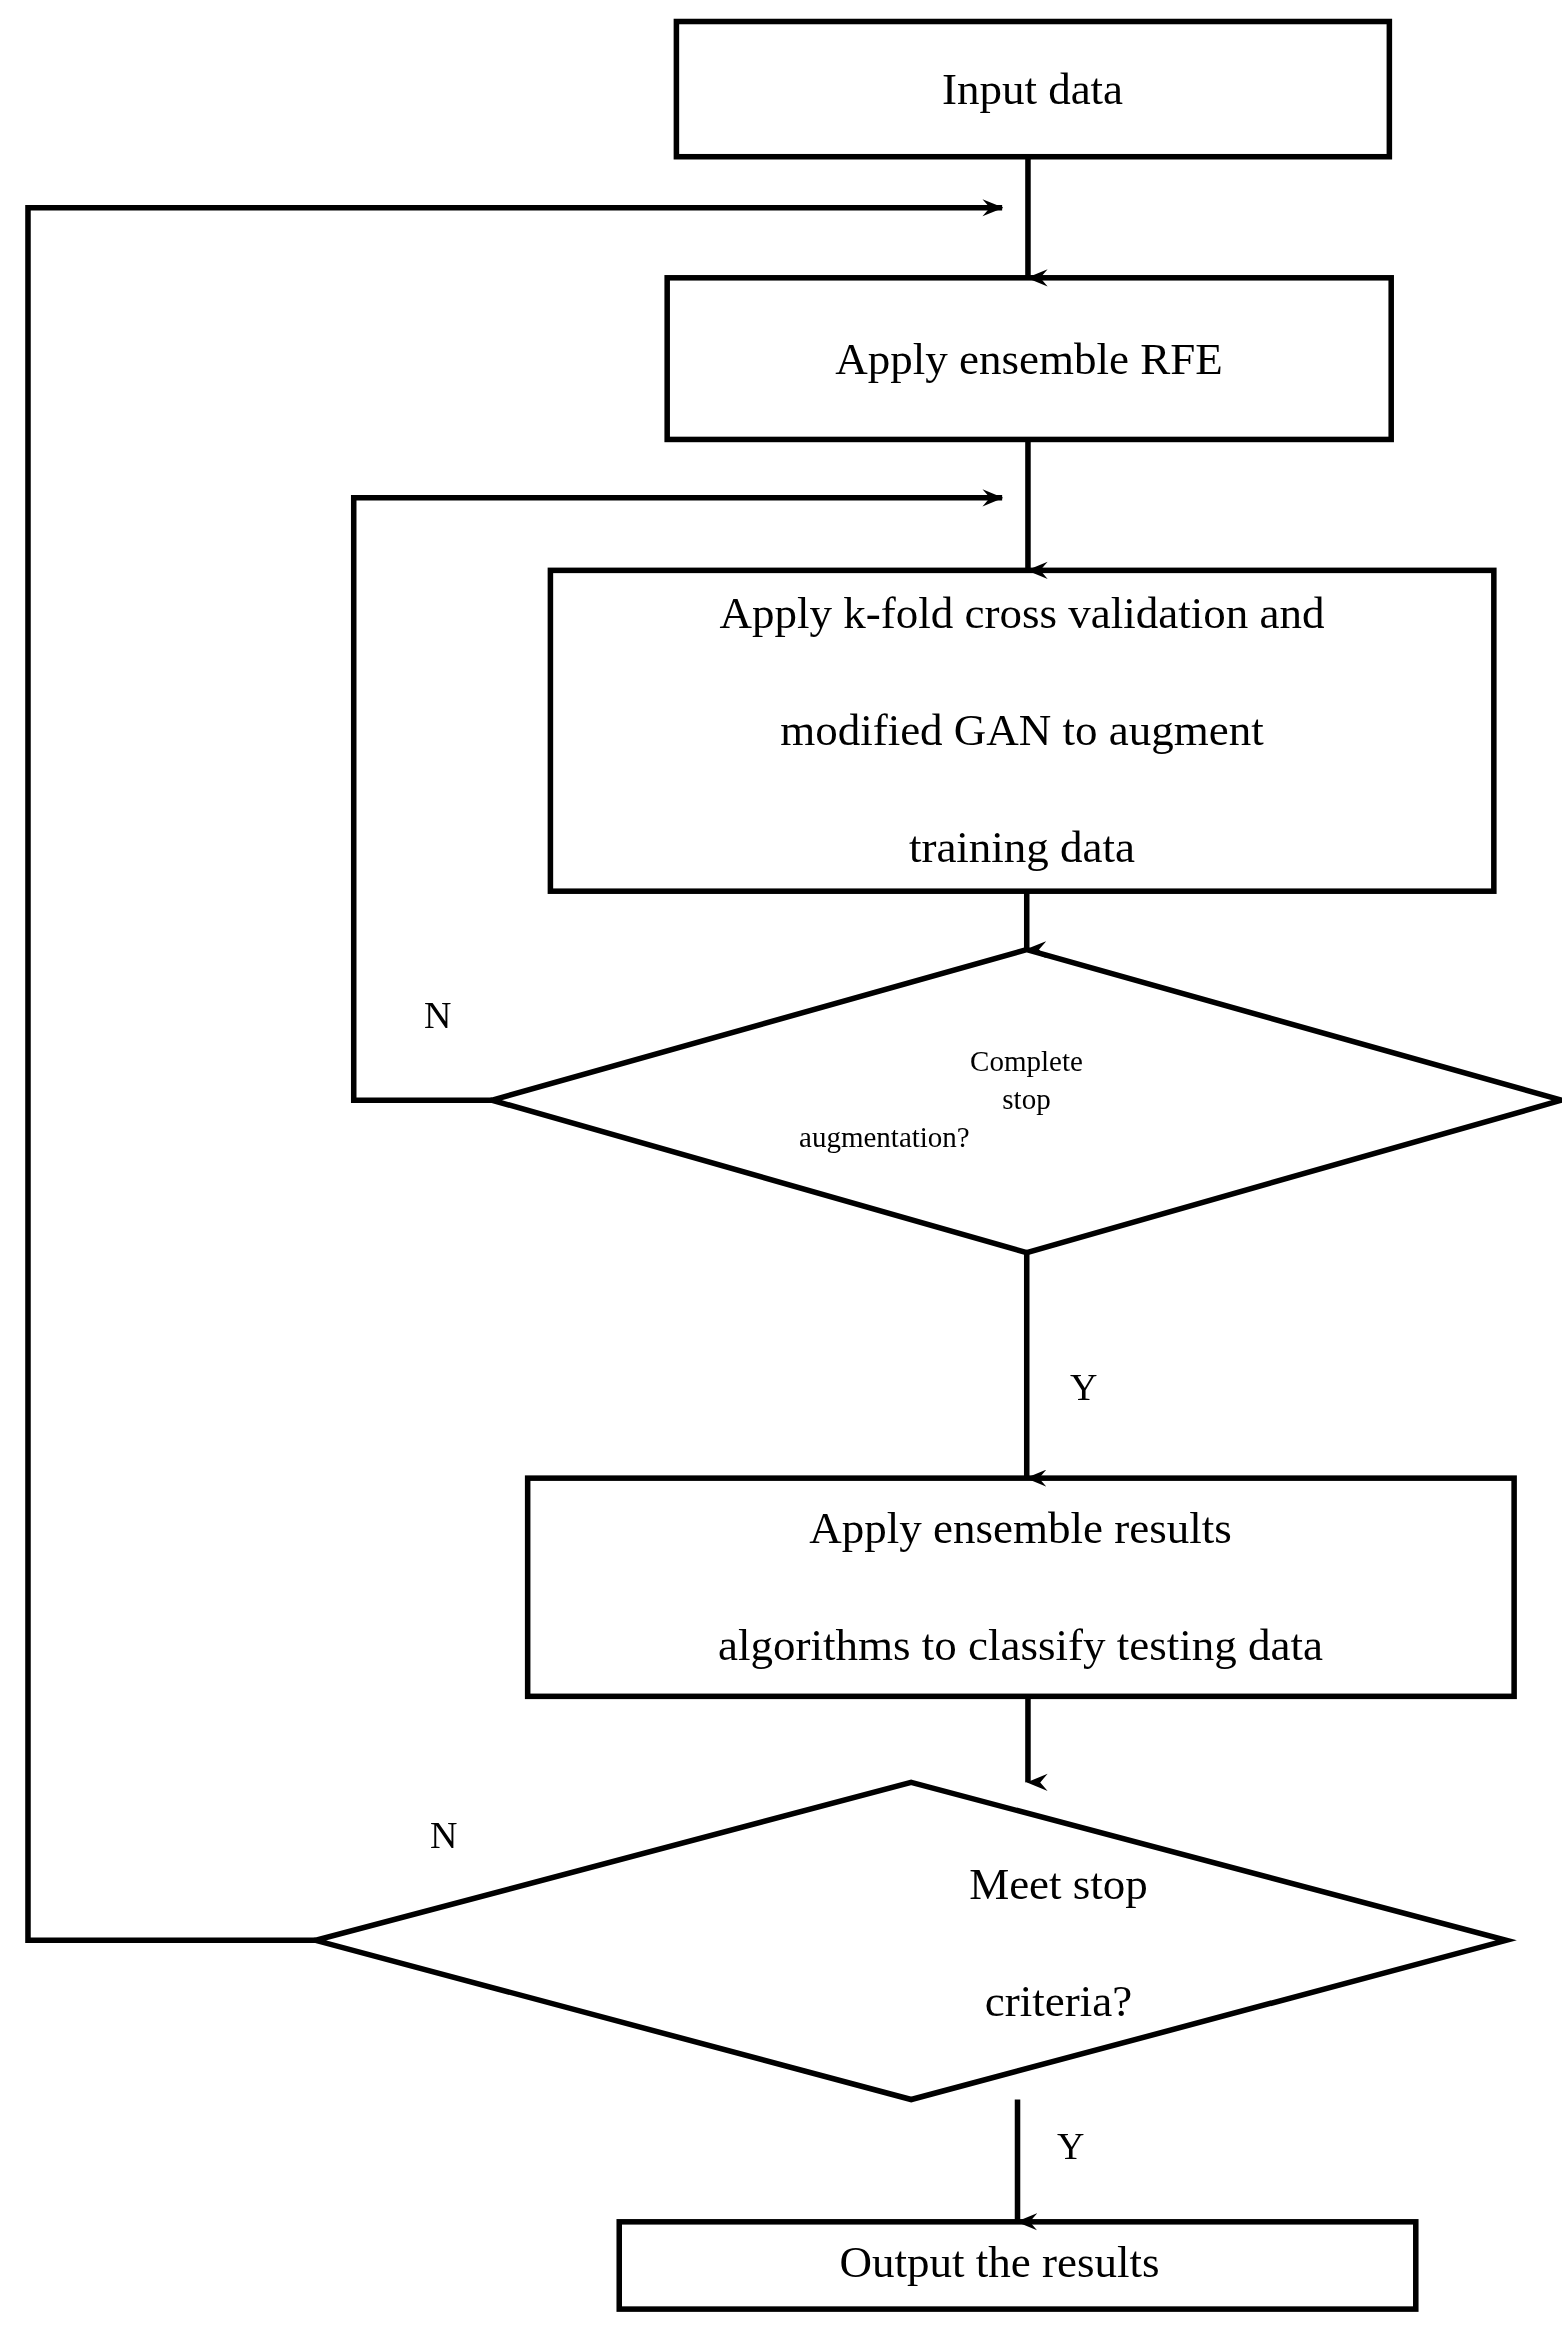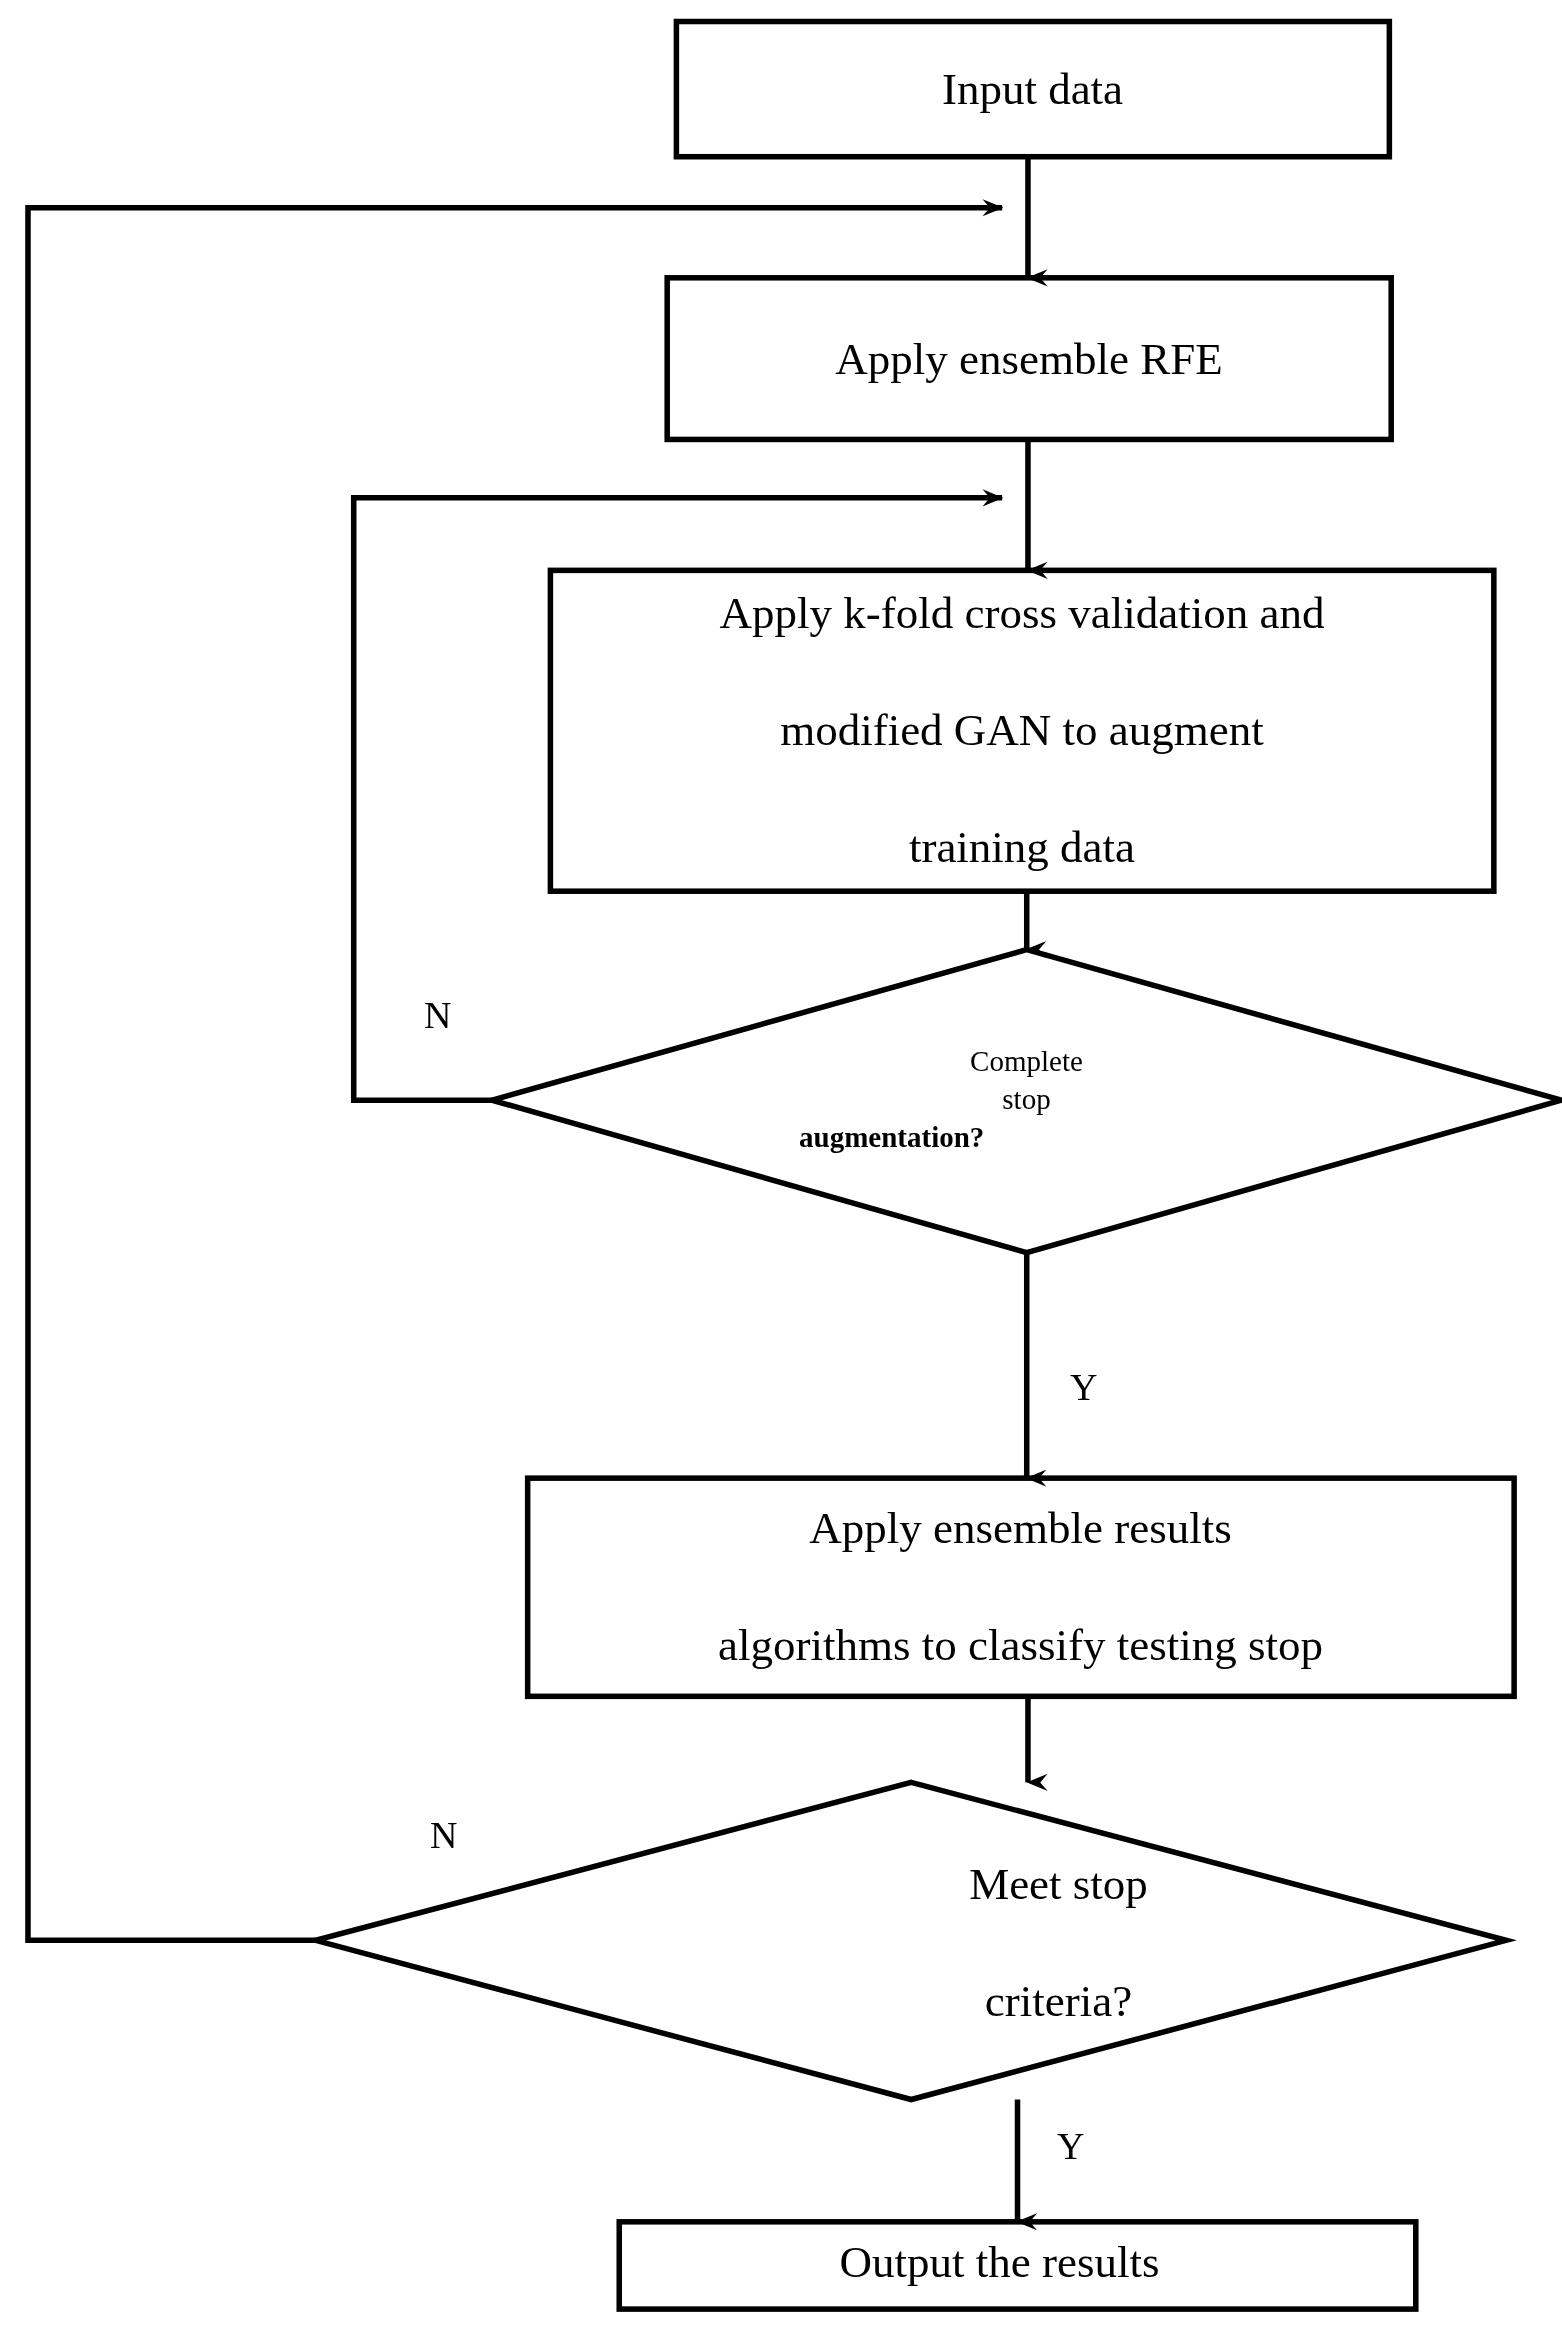--- a/index.html
+++ b/index.html
@@ -74,28 +74,28 @@
       <span>training data</span>
     </span>
   </div>
 
   <div class="node-text" style="left:762px;top:1020px;width:529px;height:160px;font-size:29px;">
     <span>
       <span class="justified">
         <span>Complete</span>
         <span>stop</span>
       </span>
-      <span style="display:block;text-align:left;width:86%;margin:0 auto;font-weight:bold;">augmentation?</span>
+      <span style="display:block;text-align:left;width:86%;margin:0 auto;">augmentation?</span>
     </span>
   </div>
 
   <div class="node-text" style="left:527px;top:1478px;width:987px;height:218px;font-size:45px;">
     <span>
       <span>Apply ensemble results</span><br>
-      <span>algorithms to classify testing stop</span>
+      <span>algorithms to classify testing data</span>
     </span>
   </div>
 
   <div class="node-text" style="left:837px;top:1866px;width:443px;height:154px;font-size:45px;">
     <span>
       <span>Meet stop</span><br>
       <span>criteria?</span>
     </span>
   </div>
 

